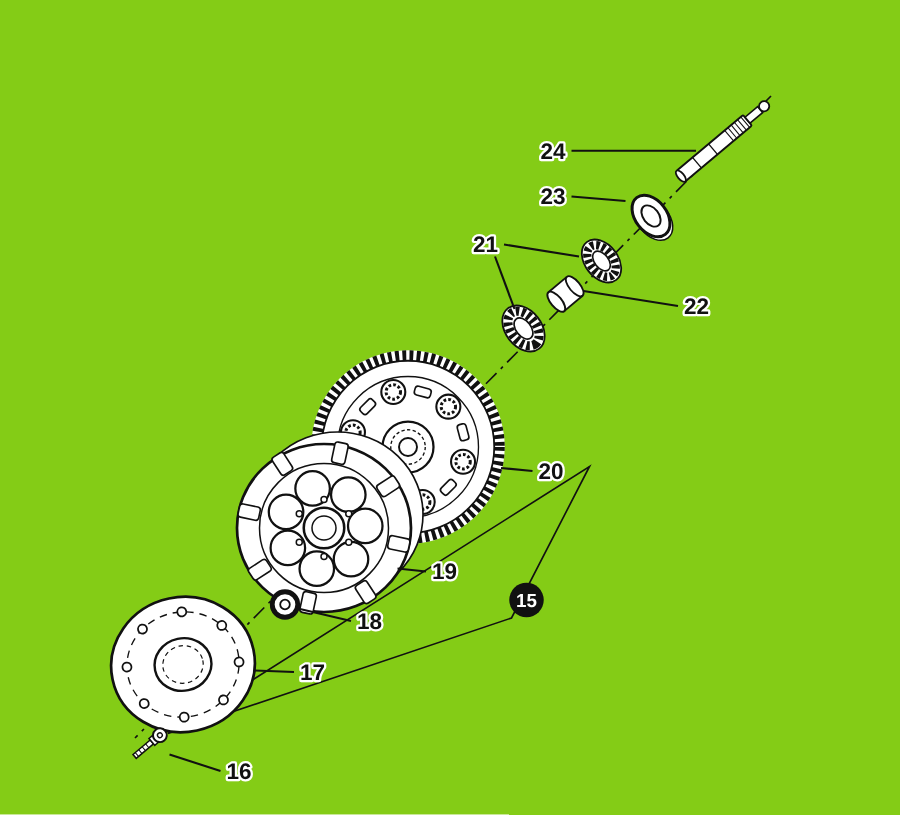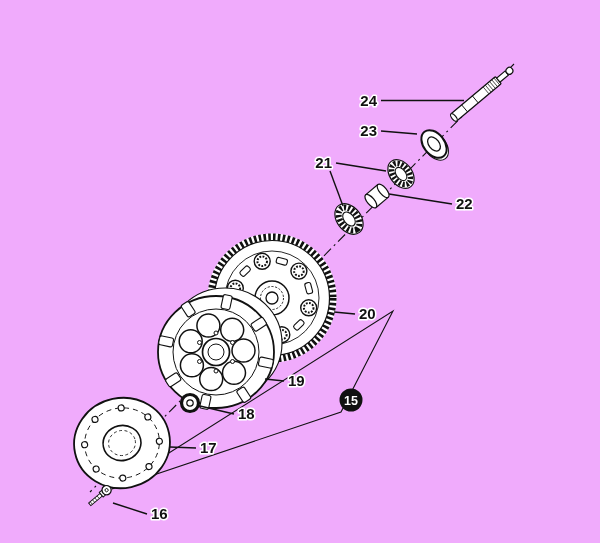--- a/index.html
+++ b/index.html
@@ -4,21 +4,21 @@
 <style>
   html, body {
     margin: 0;
     padding: 0;
     background: #ffffff;
   }
   .page {
     position: relative;
     width: 600px;
     height: 543px;
-    background: #f0abfc;
+    background: #84cc16;
     overflow: hidden;
     font-family: "Liberation Sans", sans-serif;
   }
   svg { display: block; }
   .co {
     font-family: "Liberation Sans", sans-serif;
     font-weight: 700;
     font-size: 15px;
     fill: #111111;
     paint-order: stroke;

